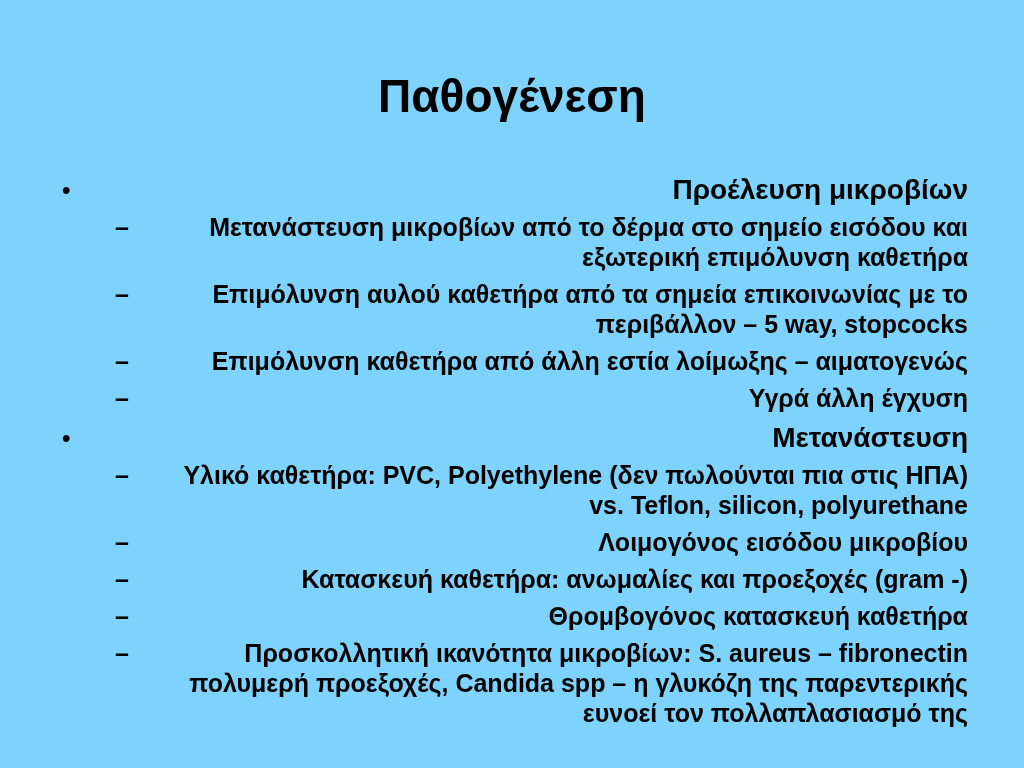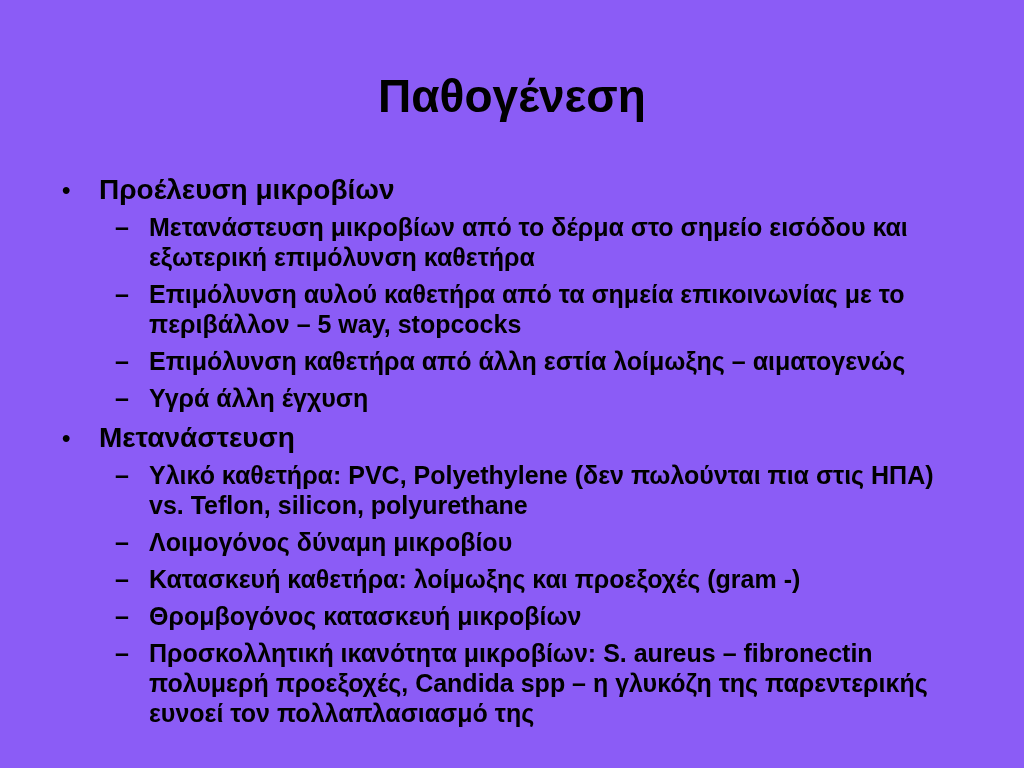--- a/index.html
+++ b/index.html
@@ -4,21 +4,21 @@
 <style>
   html, body {
     margin: 0;
     padding: 0;
     background: #ffffff;
   }
   .slide {
     position: relative;
     width: 1024px;
     height: 768px;
-    background: #8b5cf6;
+    background: #7dd3fc;
     color: #000000;
     font-family: "Liberation Sans", sans-serif;
     font-weight: bold;
     overflow: hidden;
     box-sizing: border-box;
   }
   .slide-title {
     margin: 0;
     padding-top: 70px;
     text-align: center;
@@ -33,20 +33,21 @@
   .bullet-item {
     display: flex;
     align-items: flex-start;
   }
   .bullet-item .marker {
     flex: none;
     text-align: left;
   }
   .bullet-item .text {
     flex: 1 1 auto;
+    text-align: right;
   }
   .level-1 {
     font-size: 28px;
     line-height: 36px;
     margin: 2px 0 4px 0;
   }
   .level-1 .marker {
     width: 37px;
     font-size: 24px;
     line-height: 36px;
@@ -89,28 +90,28 @@
       <div class="bullet-item level-1">
     <span class="marker">•</span>
     <span class="text">Μετανάστευση</span>
   </div>
       <div class="bullet-item level-2">
     <span class="marker">–</span>
     <span class="text">Υλικό καθετήρα: PVC, Polyethylene (δεν πωλούνται πια στις ΗΠΑ) vs. Teflon, silicon, polyurethane</span>
   </div>
       <div class="bullet-item level-2">
     <span class="marker">–</span>
-    <span class="text">Λοιμογόνος δύναμη μικροβίου</span>
+    <span class="text">Λοιμογόνος εισόδου μικροβίου</span>
   </div>
       <div class="bullet-item level-2">
     <span class="marker">–</span>
-    <span class="text">Κατασκευή καθετήρα: λοίμωξης και προεξοχές (gram -)</span>
+    <span class="text">Κατασκευή καθετήρα: ανωμαλίες και προεξοχές (gram -)</span>
   </div>
       <div class="bullet-item level-2">
     <span class="marker">–</span>
-    <span class="text">Θρομβογόνος κατασκευή μικροβίων</span>
+    <span class="text">Θρομβογόνος κατασκευή καθετήρα</span>
   </div>
       <div class="bullet-item level-2">
     <span class="marker">–</span>
     <span class="text">Προσκολλητική ικανότητα μικροβίων: S. aureus – fibronectin πολυμερή προεξοχές, Candida spp – η γλυκόζη της παρεντερικής ευνοεί τον πολλαπλασιασμό της</span>
   </div>
     </div>
 </div>
 
 </body></html>

